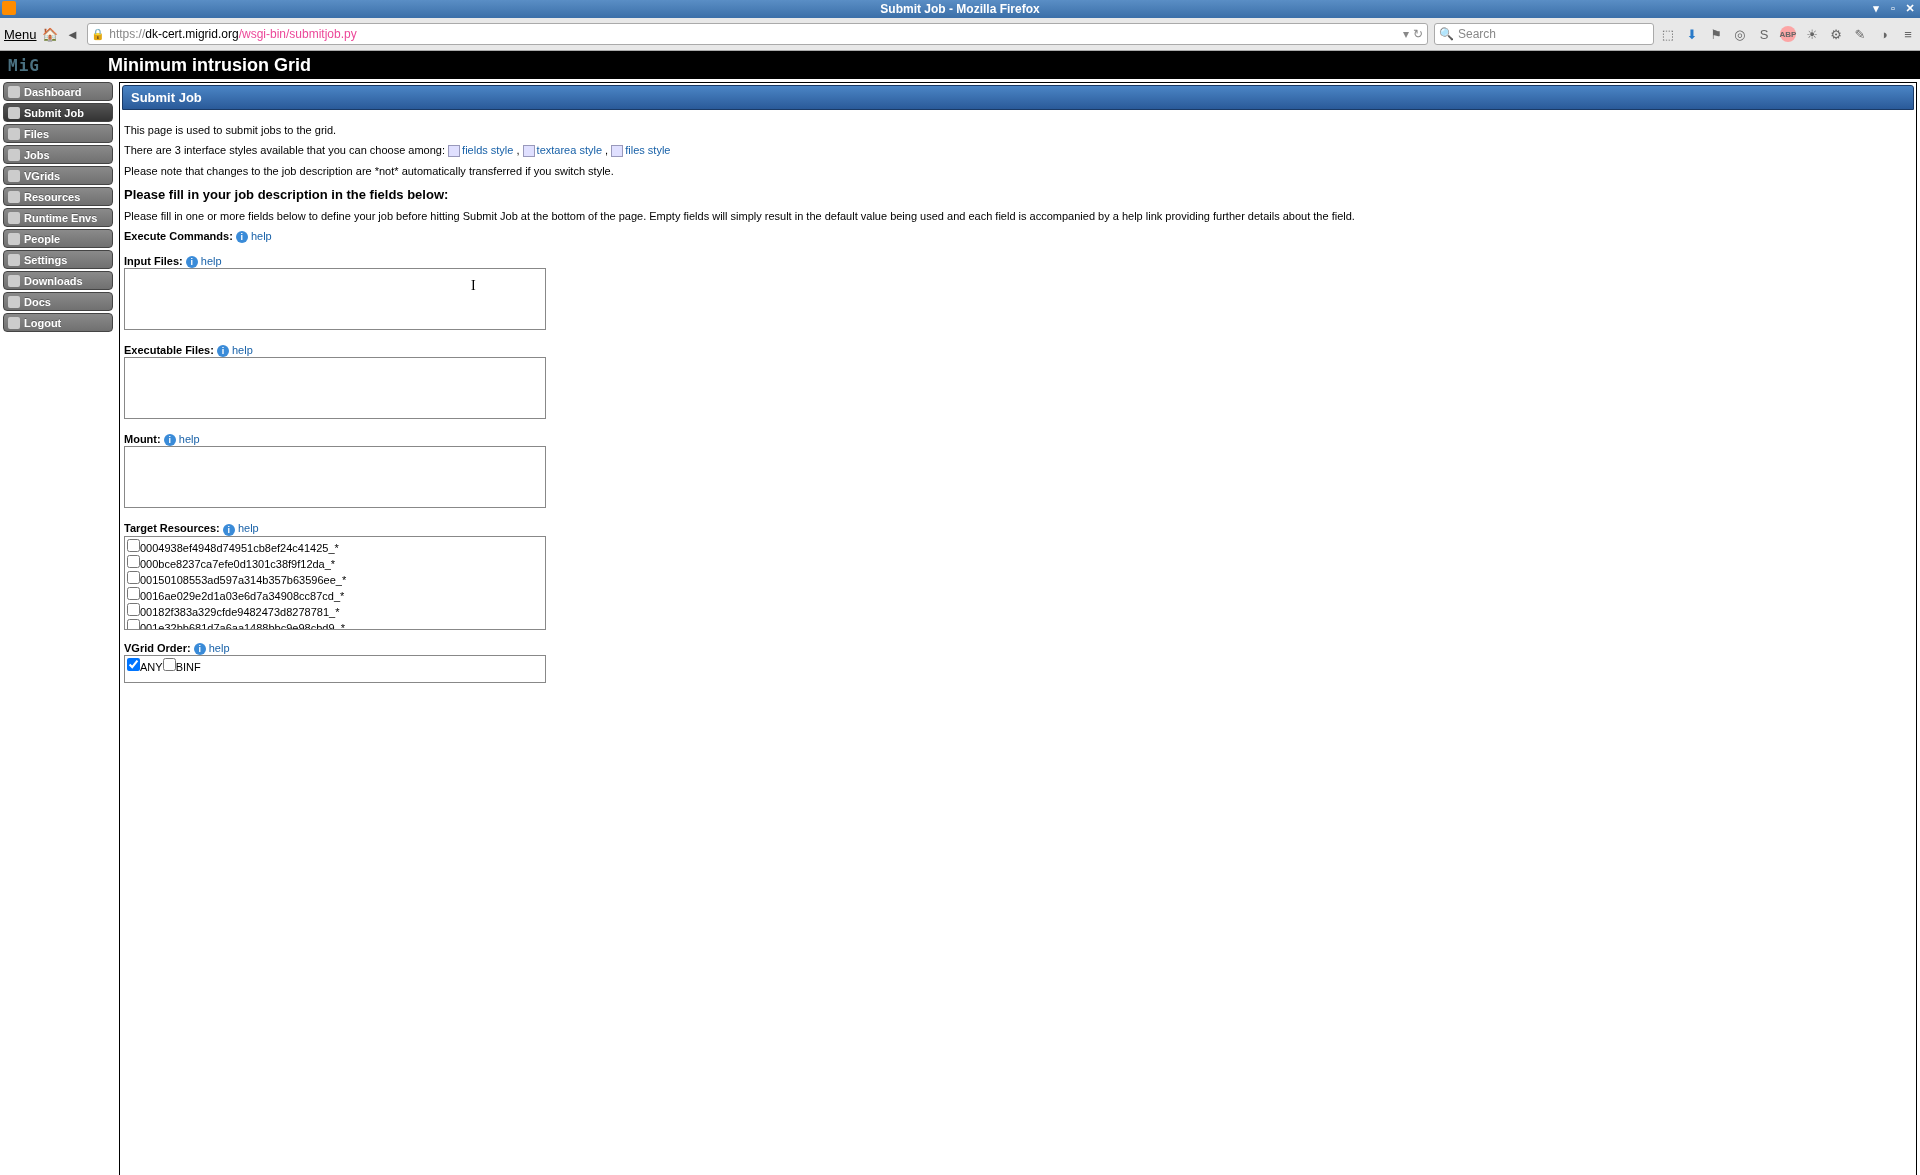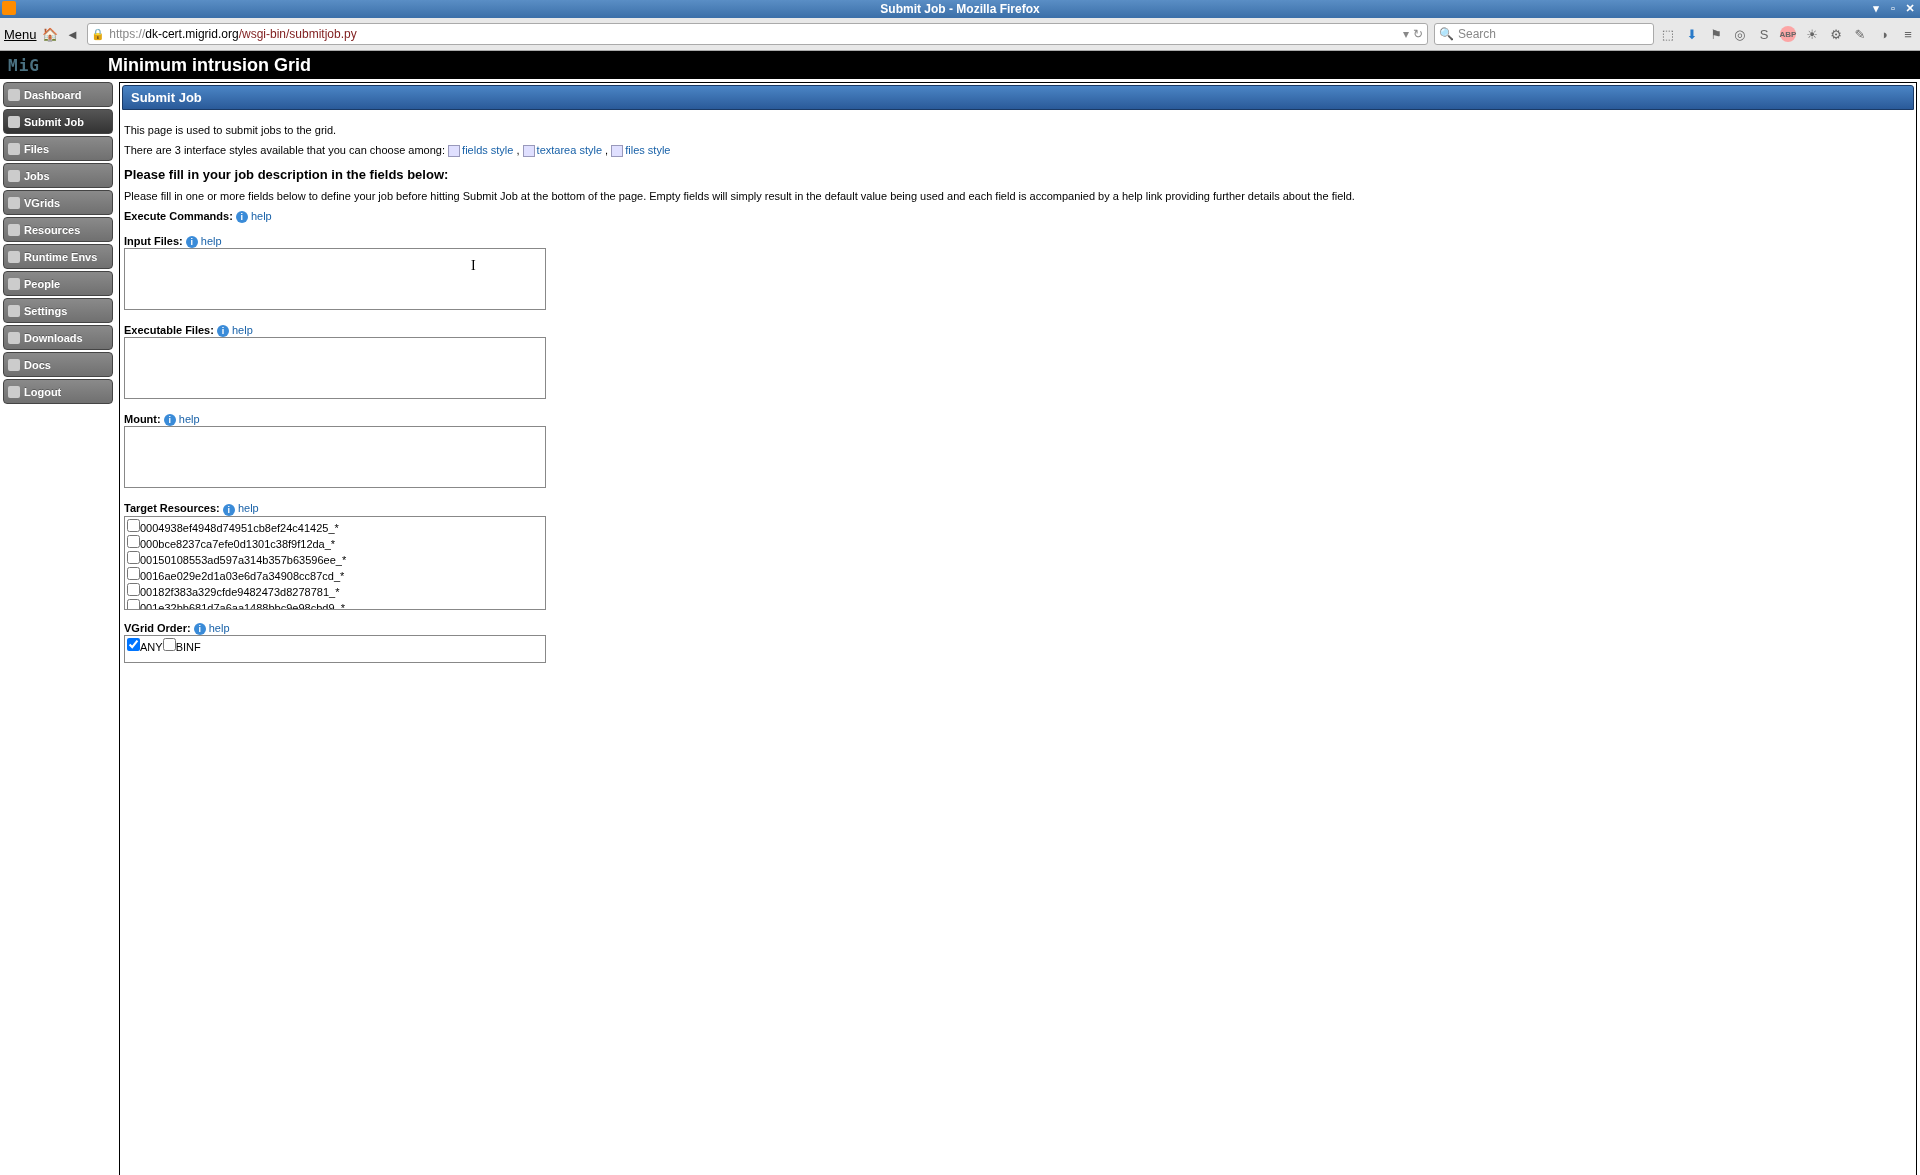--- a/index.html
+++ b/index.html
@@ -9,35 +9,35 @@
 .titlebar .wincontrols { position: absolute; right: 2px; top: 0; display: flex; gap: 1px; }
 .titlebar .wincontrols span { width: 16px; height: 16px; display: inline-flex; align-items: center; justify-content: center; font-size: 11px; cursor: pointer; }
 .titlebar .appicon { position: absolute; left: 2px; top: 1px; width: 14px; height: 14px; background: #ff8c00; border-radius: 2px; }
 
 .browser-toolbar { height: 24px; background: #e8e8e8; border-bottom: 1px solid #aaa; display: flex; align-items: center; padding: 16px 4px; gap: 6px; font-size: 13px; }
 .browser-toolbar .menu-label { text-decoration: underline; cursor: pointer; }
 .tbicon { width: 16px; height: 16px; display: inline-flex; align-items: center; justify-content: center; color: #555; cursor: pointer; }
 .urlbar { flex: 1; height: 22px; border: 1px solid #aaa; border-radius: 3px; background: #fff; display: flex; align-items: center; padding: 0 4px; font-size: 12px; color: #888; }
 .urlbar .lock { color: #666; margin-right: 4px; font-size: 11px; }
 .urlbar .domain { color: #000; }
-.urlbar .path { color: #7f1d1d; }
+.urlbar .path { color: #ec4899; }
 .urlbar .dd { margin-left: auto; display: flex; gap: 4px; color: #888; }
 .searchbar { width: 220px; height: 22px; border: 1px solid #aaa; border-radius: 3px; background: #fff; display: flex; align-items: center; padding: 0 4px; font-size: 12px; color: #888; }
 .searchbar .mag { margin-right: 4px; }
 .toolbar-right { display: flex; gap: 8px; align-items: center; }
 .toolbar-right .tbicon { color: #666; }
 .abp { background: #fca5a5; color:#fff; border-radius:50%; width:16px; height:16px; font-size:8px; font-weight:bold; }
 
 .page { display: flex; height: calc(100vh - 42px); }
 .header-strip { background: #000; height: 28px; display:flex; align-items:center; padding:0 8px; }
 .logo { color:#4a7080; font-family: monospace; font-size:16px; letter-spacing:1px; font-weight:bold; width: 100px; }
 .header-title { color:#fff; font-size:18px; font-weight:bold; }
 
 .sidebar { width: 116px; padding: 3px; }
-.sidebar-item { background: linear-gradient(to bottom, #8a8a8a, #707070); border: 1px solid #444; border-radius: 4px; margin-bottom: 2px; height: 25px; display:flex; align-items:center; padding:0 4px; color:#fff; font-size:11px; font-weight:bold; cursor:pointer; gap:4px; text-shadow: 0 -1px 0 rgba(0,0,0,0.3); }
+.sidebar-item { background: linear-gradient(to bottom, #8a8a8a, #707070); border: 1px solid #444; border-radius: 4px; margin-bottom: 2px; height: 19px; display:flex; align-items:center; padding:0 4px; color:#fff; font-size:11px; font-weight:bold; cursor:pointer; gap:4px; text-shadow: 0 -1px 0 rgba(0,0,0,0.3); }
 .sidebar-item.active { background: linear-gradient(to bottom, #555, #333); }
 .sidebar-item .sicon { width:12px; height:12px; display:inline-block; background:#ccc; border-radius:2px; }
 
 .main-col { flex:1; display:flex; flex-direction:column; }
 .content-wrap { flex:1; border:1px solid #000; margin:3px; overflow-y:scroll; padding: 2px; }
 .content-header { background: linear-gradient(to bottom, #4b85c5, #2a5a99); color:#fff; font-size:13px; font-weight:bold; padding:4px 8px; border:1px solid #1a3a66; border-radius:3px 3px 0 0; }
 .content-body { padding: 6px 2px; font-size:11px; color:#000; }
 .content-body p { margin: 8px 0; }
 .content-body a { color: #1861a8; text-decoration:none; }
 .iconlink { display:inline-block; width:12px; height:12px; background:#e0e0ff; border:1px solid #99b; vertical-align:middle; margin-right:2px; }
@@ -158,20 +158,21 @@
     <div class="content-wrap">
       <div class="content-header">Submit Job</div>
       <div class="content-body">
         <p>This page is used to submit jobs to the grid.</p>
         <p>
           <span>There are 3 interface styles available that you can choose among: </span>
           <span class="iconlink"></span><a href="#">fields style</a> ,
           <span class="iconlink"></span><a href="#">textarea style</a> ,
           <span class="iconlink"></span><a href="#">files style</a>
         </p>
+        <p>Please note that changes to the job description are *not* automatically transferred if you switch style.</p>
         <div class="subhead">Please fill in your job description in the fields below:</div>
         <p>Please fill in one or more fields below to define your job before hitting Submit Job at the bottom of the page. Empty fields will simply result in the default value being used and each field is accompanied by a help link providing further details about the field.</p>
 
         <div class="field-block" style="position:relative">
           <span class="field-label">Execute Commands:</span>
           <span class="helpicon">i</span> <a href="#" class="helplink">help</a><br>
           <span class="cursor-i" style="left:347px; top:48px; font-family:serif; font-size:14px;">I</span>
         </div>
 
         <div class="field-block">

